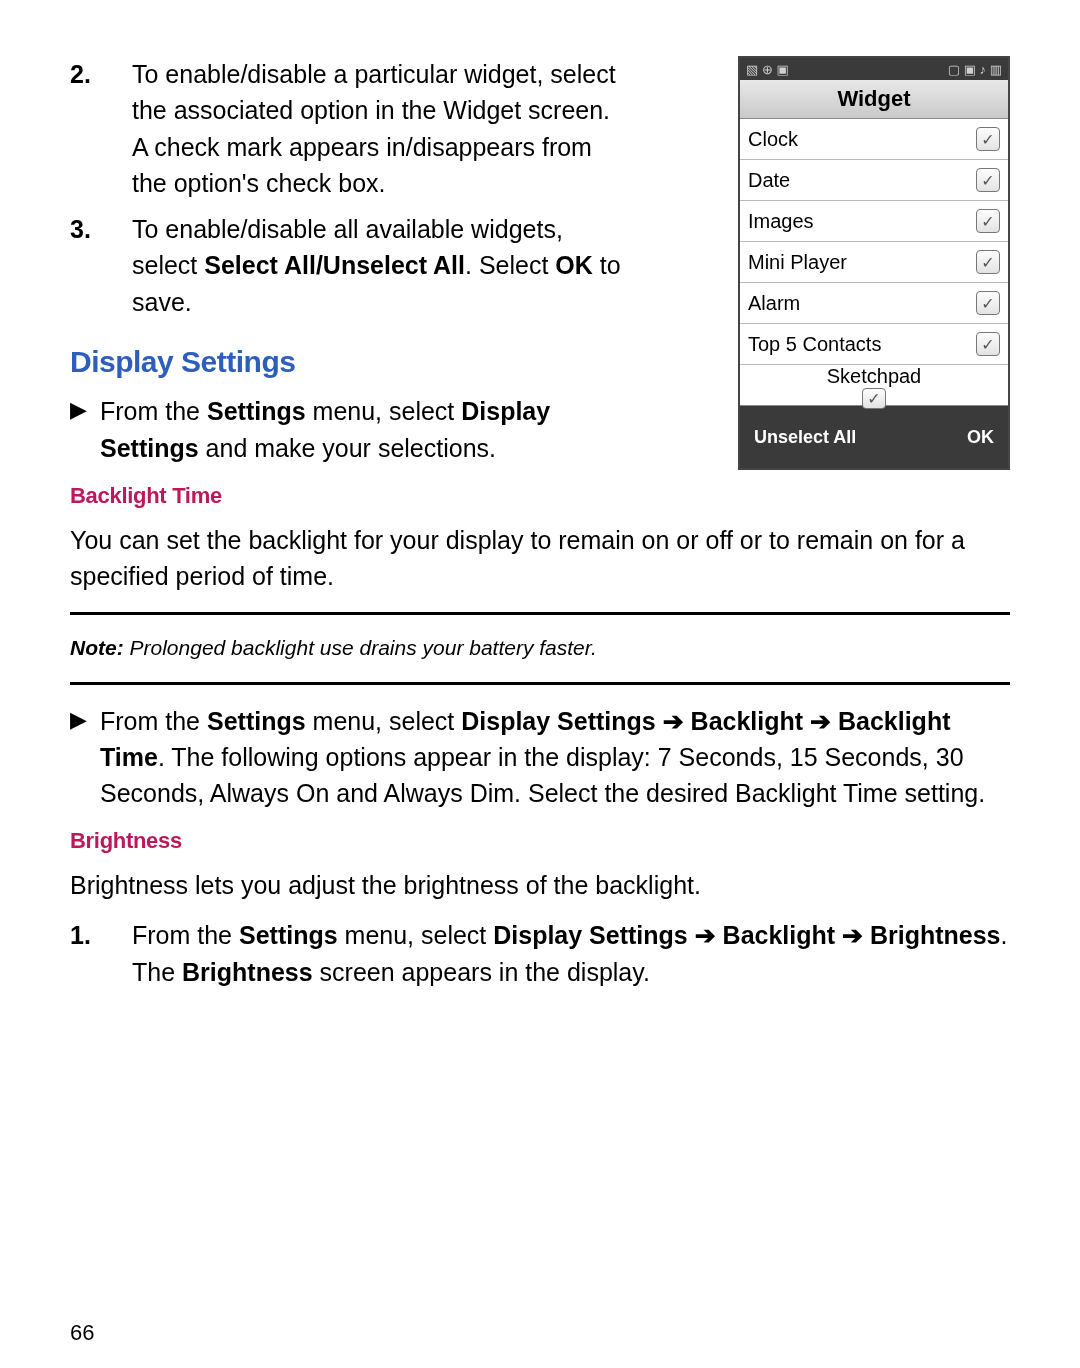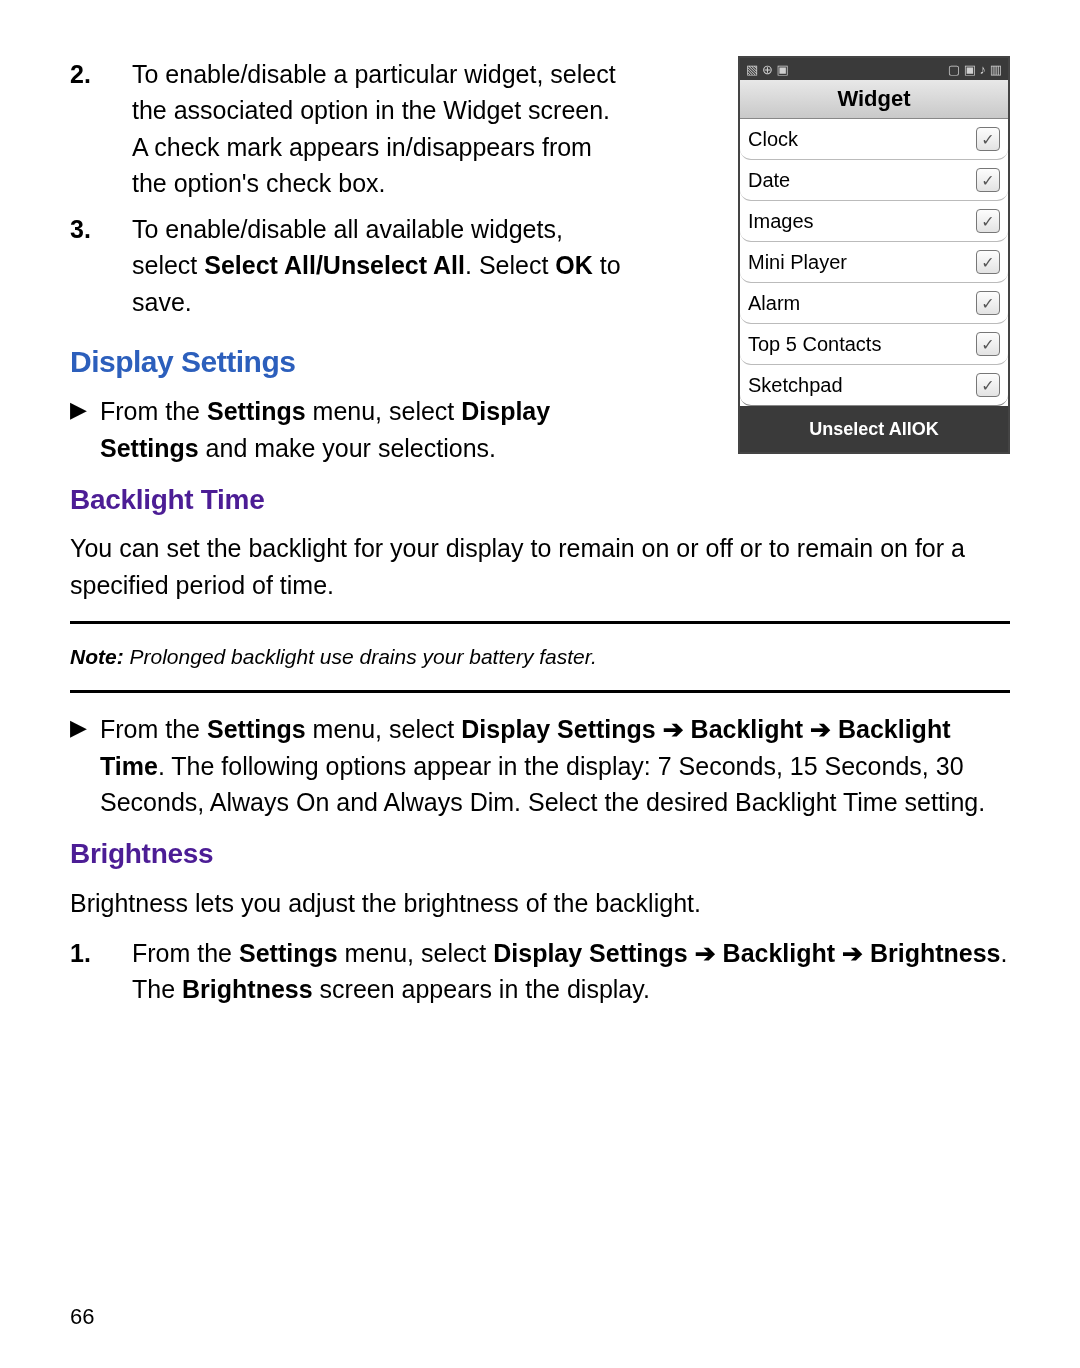--- a/index.html
+++ b/index.html
@@ -62,34 +62,34 @@
     font-family: Arial, Helvetica, sans-serif;
     font-weight: 900;
     font-style: italic;
     color: #2c5fbc;
     font-size: 25px;
     margin: 14px 0 4px 0;
   }
   .sub-b {
     font-family: Arial, Helvetica, sans-serif;
     font-weight: 900;
-    color: #4c1d95;
-    font-size: 28px;
+    color: #be185d;
+    font-size: 22px;
     margin: 2px 0 10px 0;
     letter-spacing: -0.3px;
   }
   .rule-thick { border: none; border-top: 3px solid #000; margin: 18px 0; }
   .note {
     font-size: 21px;
     margin: 0;
     font-style: italic;
   }
   .pagenum {
     position: absolute;
-    bottom: 38px;
+    bottom: 22px;
     left: 70px;
     font-size: 22px;
   }
   b { font-weight: bold; }
 
   
   .phone {
     position: absolute;
     top: 56px;
     right: 70px;
@@ -120,39 +120,38 @@
   }
   .ph-row {
     height: 40px;
     border-bottom: 1px solid #bbb;
     display: flex;
     align-items: center;
     justify-content: space-between;
     padding: 0 8px;
     font-size: 20px;
     background: #fff;
-    border-radius: 11px;
-  }
-  .ph-row:nth-last-child(2) { border-bottom: 1px solid #888; }
+  }
+  .ph-row:nth-last-child(2) { border-bottom: 1px solid #888; flex-direction: column; }
   .chk {
     width: 22px; height: 22px;
     border: 1px solid #777;
     border-radius: 4px;
     background: linear-gradient(#fdfdfd,#e3e3e3);
     display: flex; align-items: center; justify-content: center;
     font-size: 16px; color: #555;
   }
   .ph-soft {
     height: 38px;
     background: #3a3a3a;
     color: #fff;
     display: flex;
     align-items: center;
-    justify-content: center;
-    padding: 4px 14px;
+    justify-content: space-between;
+    padding: 12px 14px;
     font-size: 18px;
     font-weight: bold;
   }
   .left-narrow {
     width: 560px;
   }
 </style>
 </head>
 <body>
 

